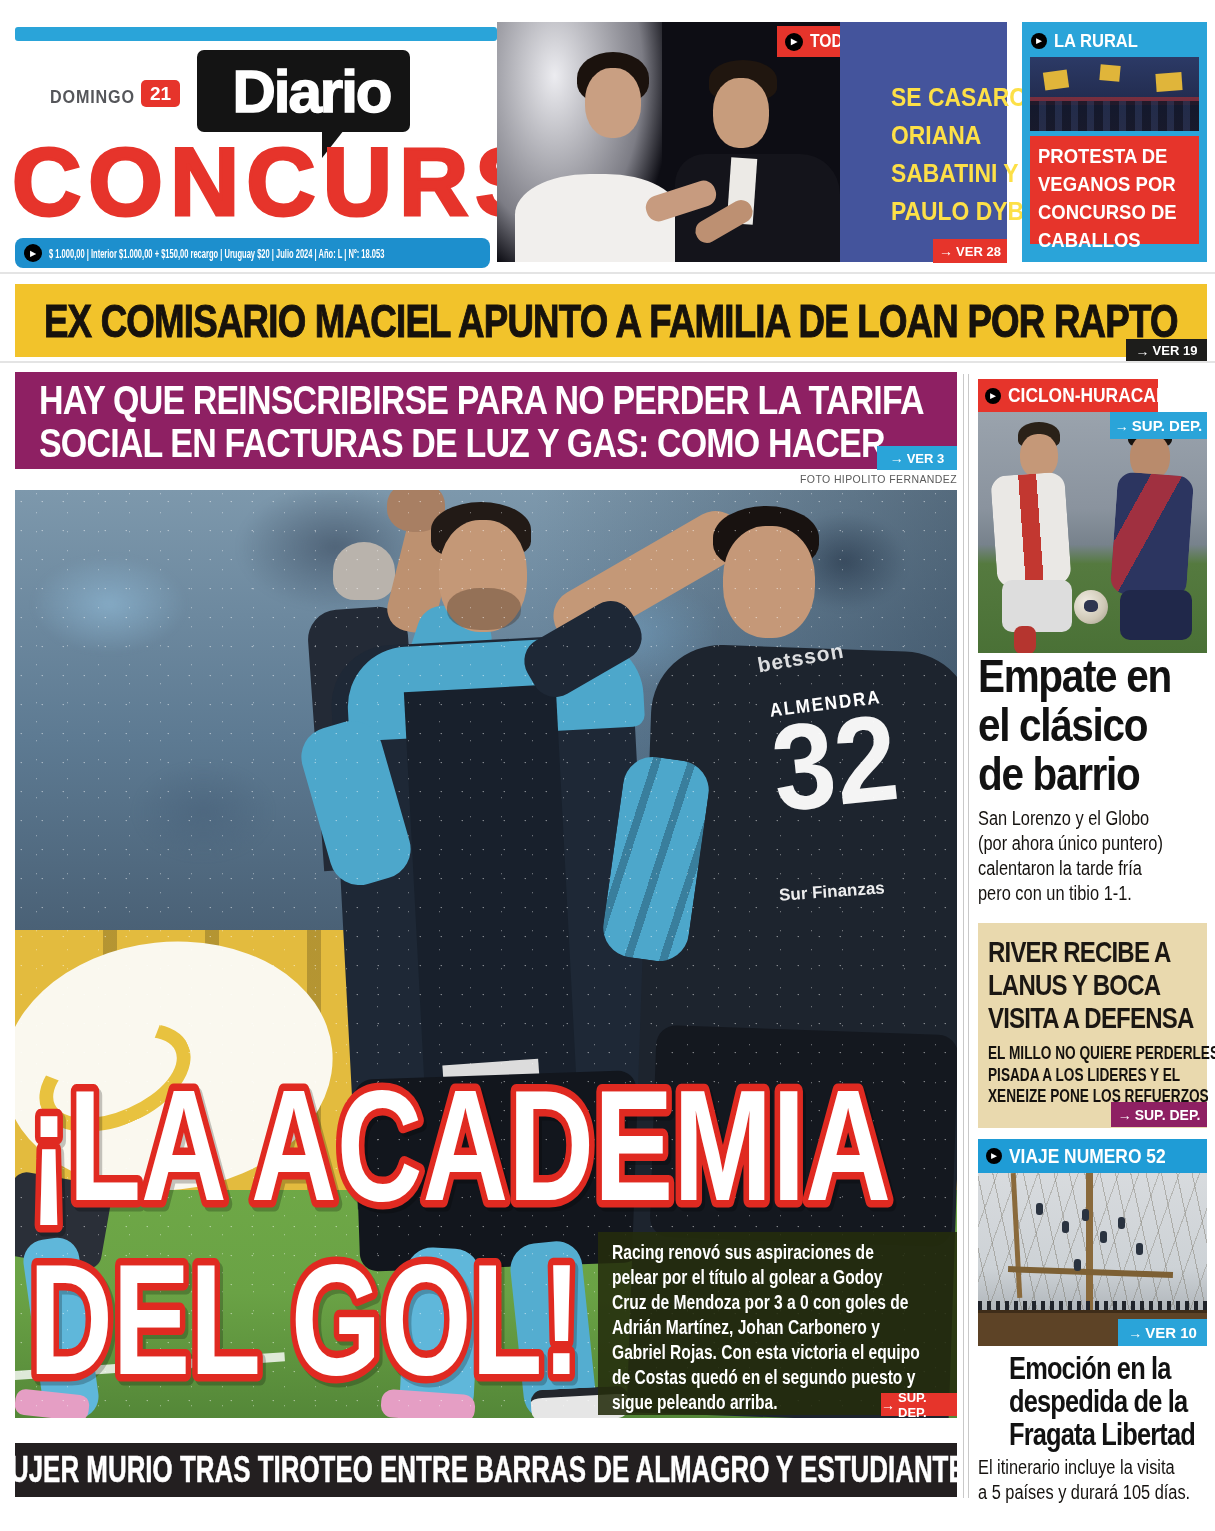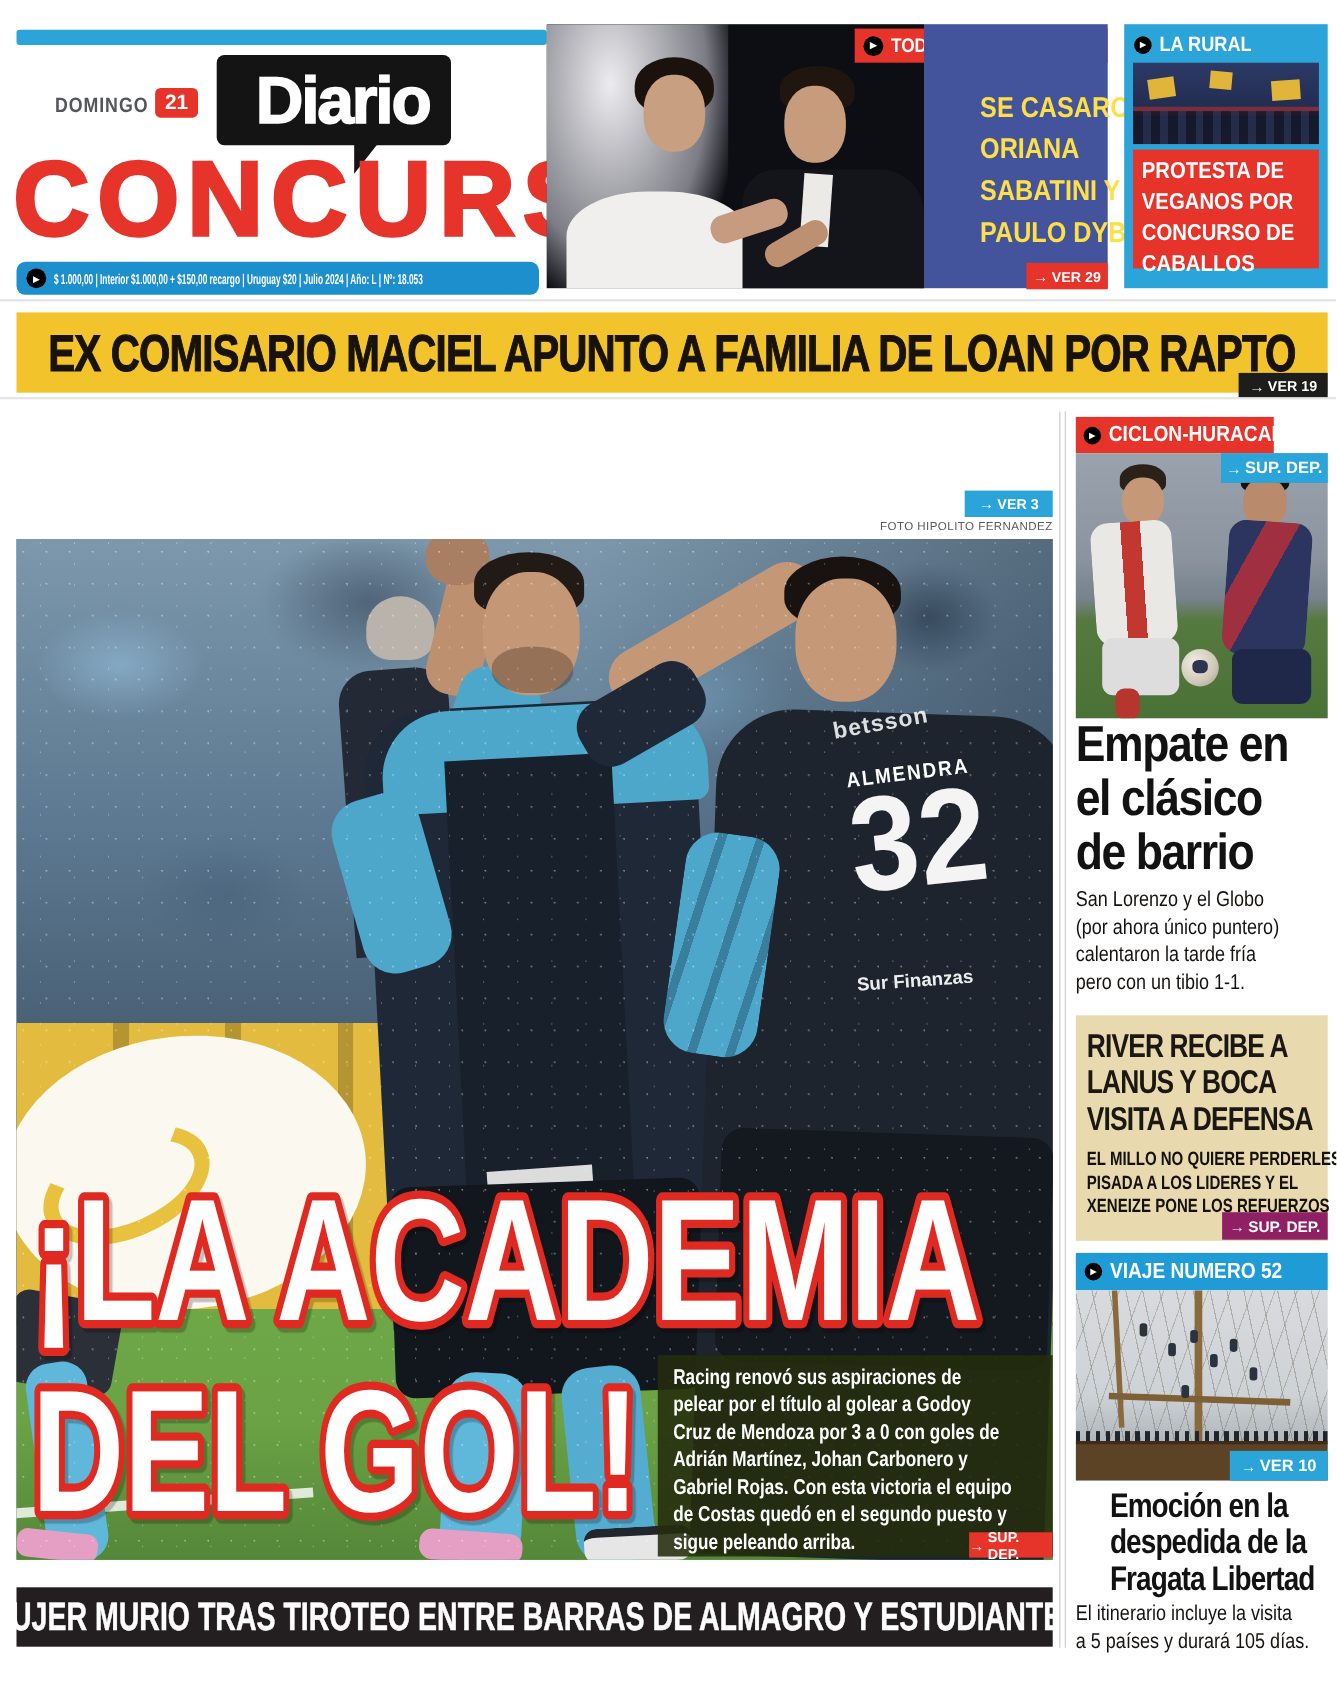--- a/index.html
+++ b/index.html
@@ -236,21 +236,21 @@
   <div class="abs wed-panel">
     <div class="wed-headline">
       <span>SE CASARON</span>
       <span>ORIANA</span>
       <span>SABATINI Y</span>
       <span>PAULO DYBALA</span>
     </div>
   </div>
   <div class="abs tag wed-tag">
     <span class="arr">→</span>
-    <span>VER 29</span>
+    <span>VER 28</span>
   </div>
 
   <div class="abs rural-panel">
     <div class="kicker rural-kicker">
       <span class="play s16">▶</span>
       <span class="klabel">LA RURAL</span>
     </div>
     <div class="rural-photo">
       <div class="rural-sign" style="left:14px;top:14px;width:24px;height:18px;transform:rotate(-8deg);"></div>
       <div class="rural-sign" style="left:70px;top:8px;width:20px;height:16px;transform:rotate(5deg);"></div>
@@ -268,20 +268,24 @@
 
   <div class="abs maciel">
     <span class="h">EX COMISARIO MACIEL APUNTO A FAMILIA DE LOAN POR RAPTO</span>
   </div>
   <div class="abs tag maciel-tag">
     <span class="arr">→</span>
     <span>VER 19</span>
   </div>
   <div class="abs rule2"></div>
 
+  <div class="abs tarifa">
+    <span>HAY QUE REINSCRIBIRSE PARA NO PERDER LA TARIFA</span>
+    <span>SOCIAL EN FACTURAS DE LUZ Y GAS: COMO HACER</span>
+  </div>
   <div class="abs tag tarifa-tag">
     <span class="arr">→</span>
     <span>VER 3</span>
   </div>
   <div class="abs credit">FOTO HIPOLITO FERNANDEZ</div>
 
   <div class="abs mainphoto">
     <div class="mp crowd"></div>
     <div class="mp crowd-blobs"></div>
     <div class="mp crowd-dark"></div>

